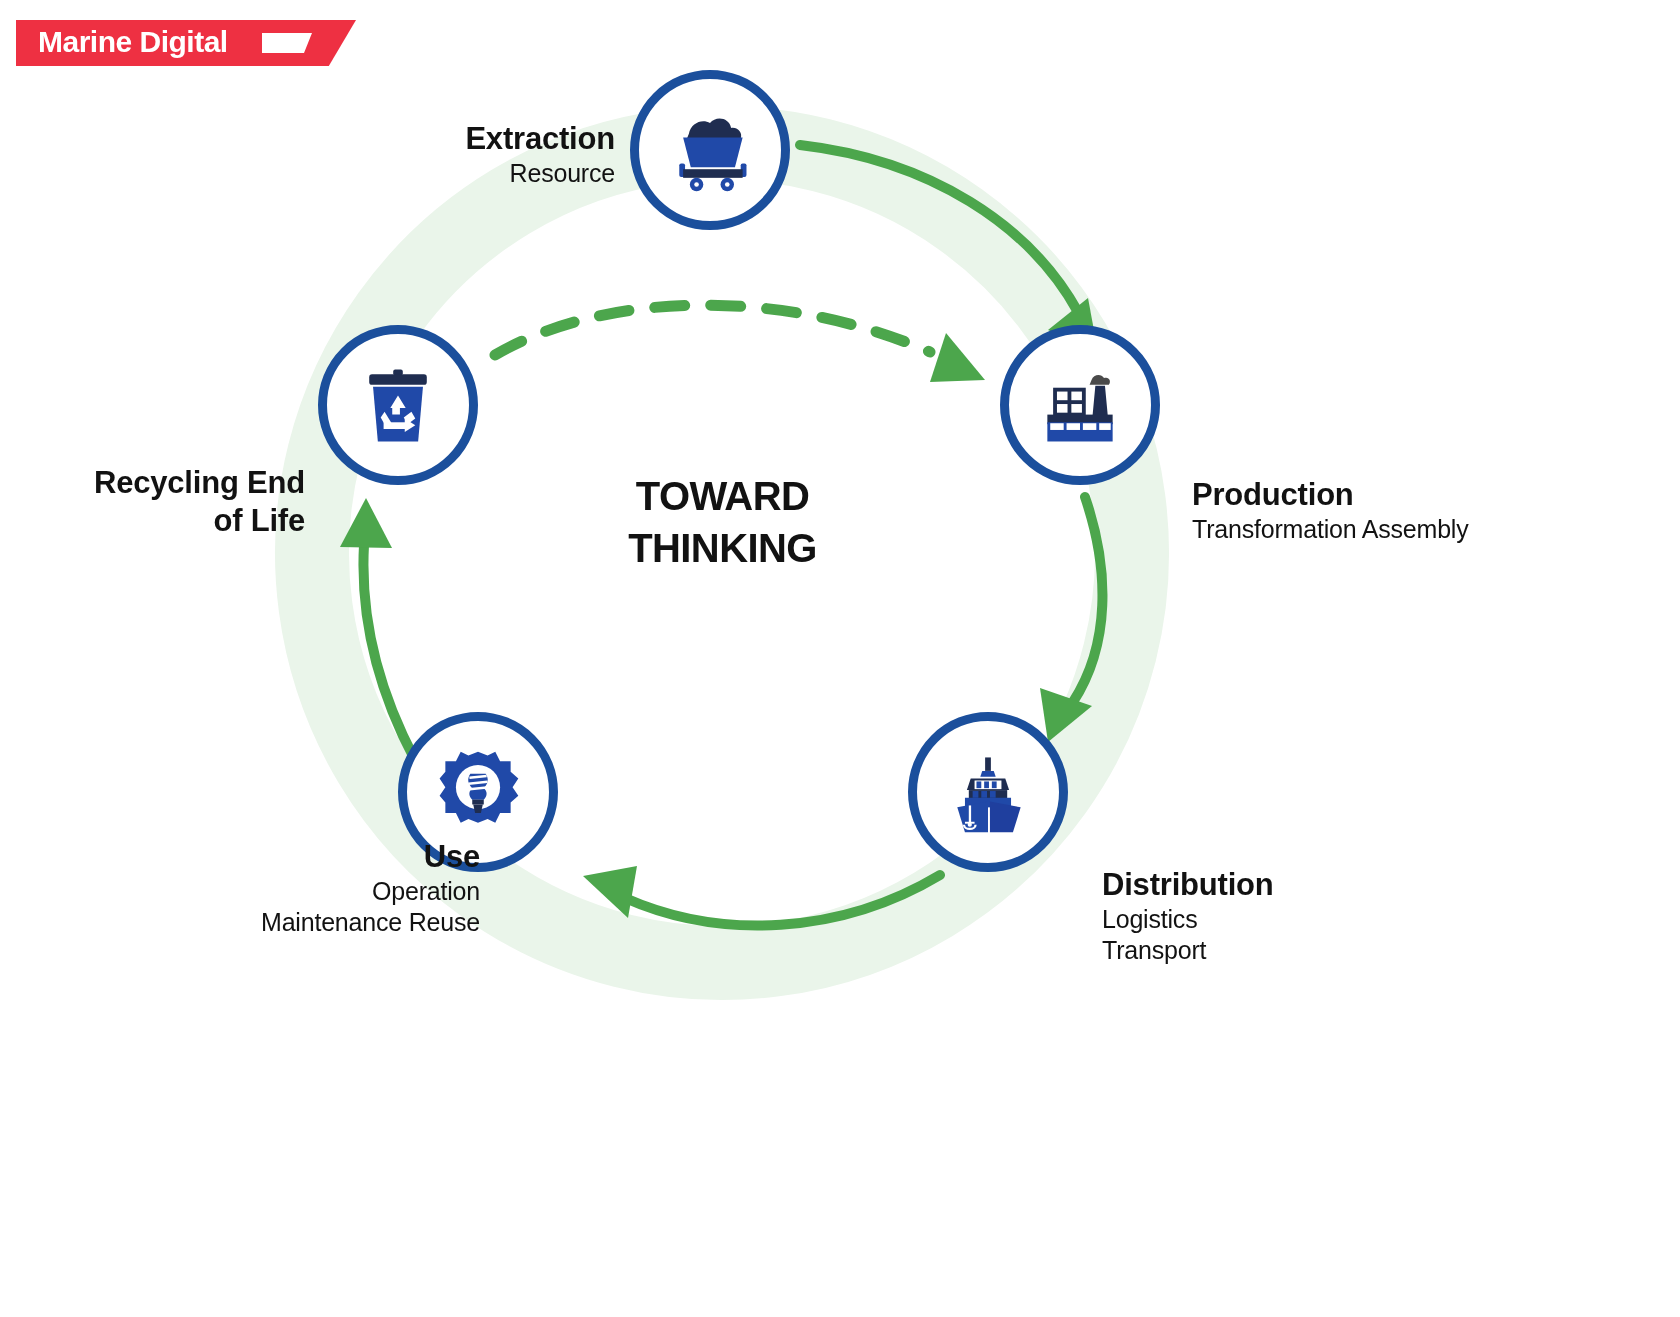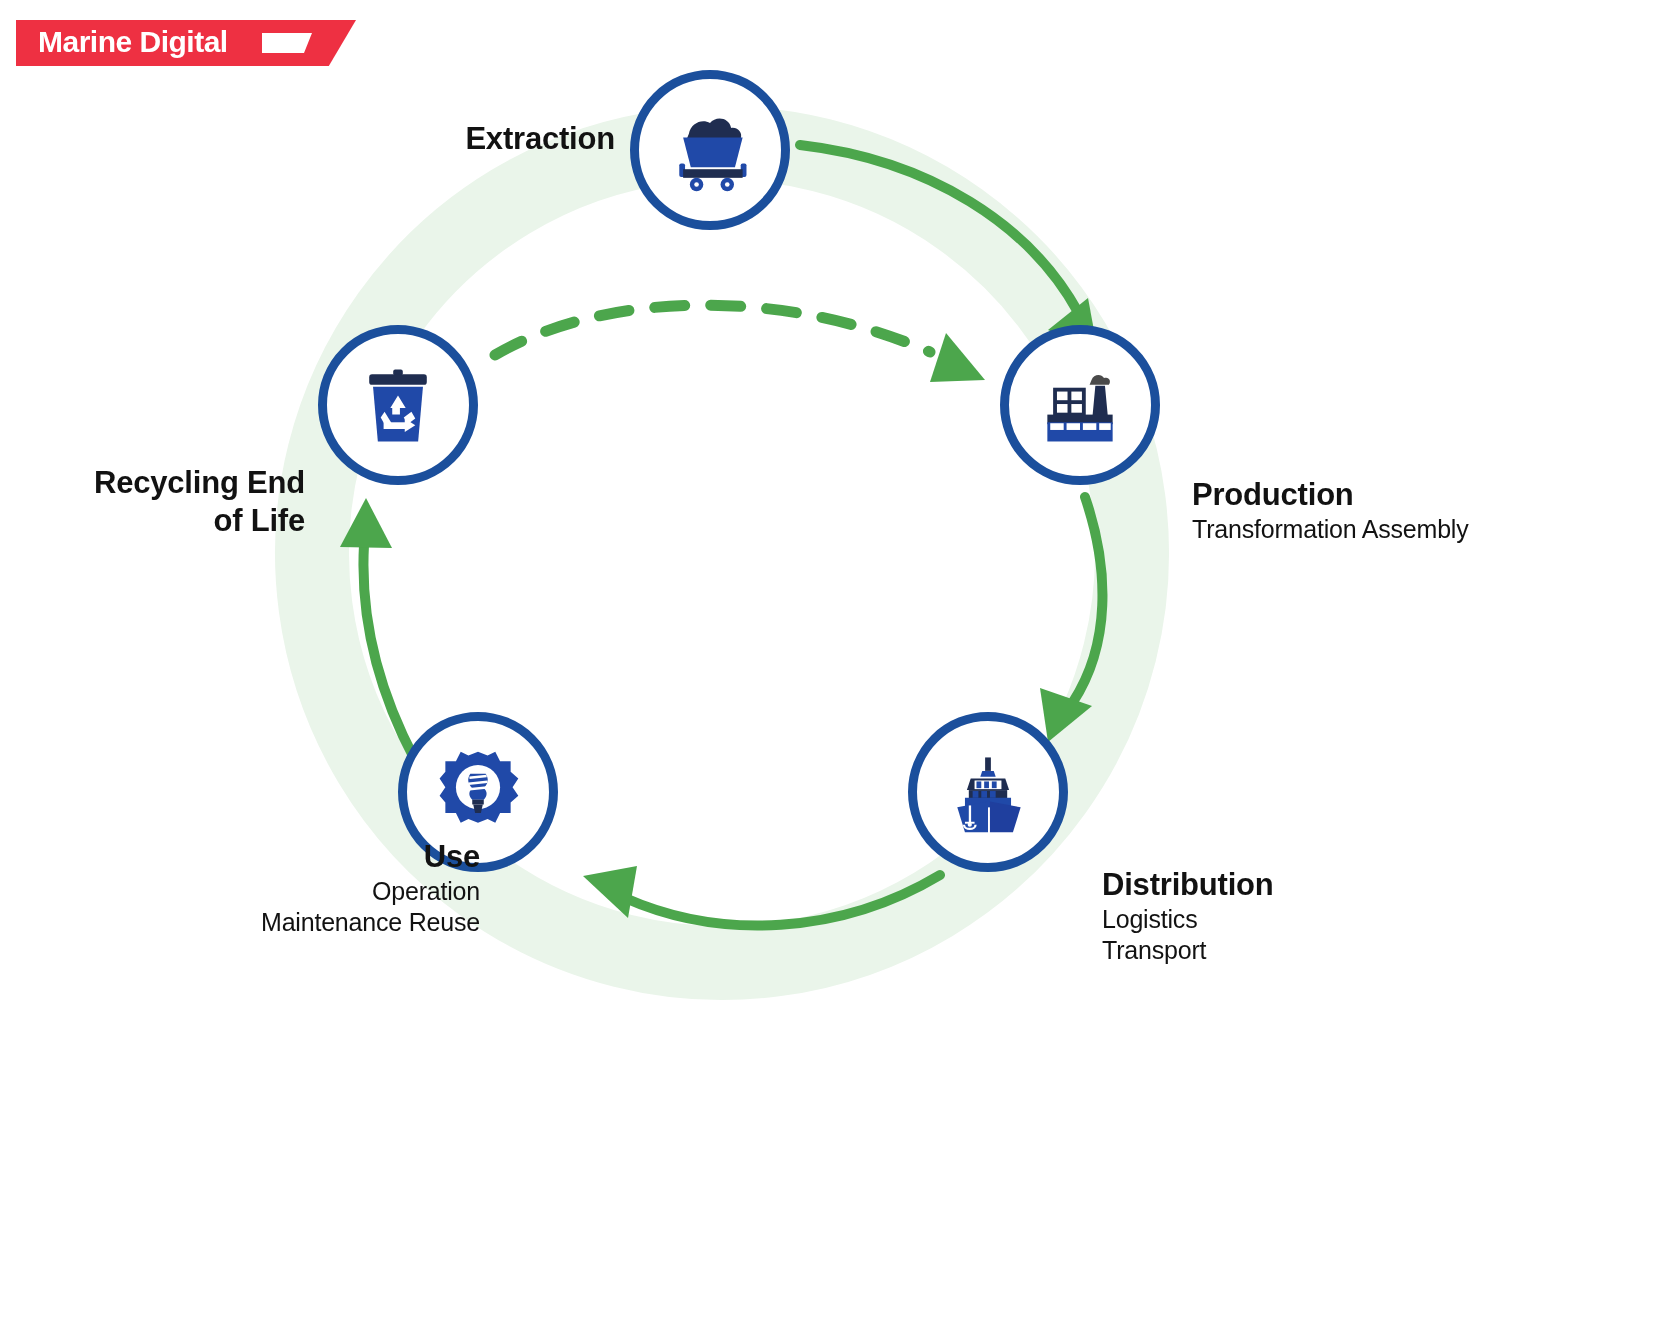--- a/index.html
+++ b/index.html
@@ -241,20 +241,21 @@
       <path d="M36 57 L44 70 L36 70 L32 63 Z"></path>
       <path d="M64 57 L68 64 L60 70 L56 63 Z"></path>
       <path d="M35 68 L59 68 L59 75 L35 75 Z"></path>
       <path d="M57 64 L68 71 L57 78 Z"></path>
     </g>
   </svg>
 </div>
 
 <div class="label" id="label-extraction">
   <div class="title">Extraction</div>
+  <div class="sub">Resource</div>
 </div>
 
 <div class="label" id="label-production">
   <div class="title">Production</div>
   <div class="sub">Transformation Assembly</div>
 </div>
 
 <div class="label" id="label-distribution">
   <div class="title">Distribution</div>
   <div class="sub">Logistics</div>
@@ -266,13 +267,15 @@
   <div class="sub">Operation</div>
   <div class="sub">Maintenance Reuse</div>
 </div>
 
 <div class="label" id="label-recycling">
   <div class="title">Recycling End</div>
   <div class="title">of Life</div>
 </div>
 
 <div id="center-title">
+  <div>TOWARD</div>
+  <div>THINKING</div>
 </div>
 
 </body></html>

